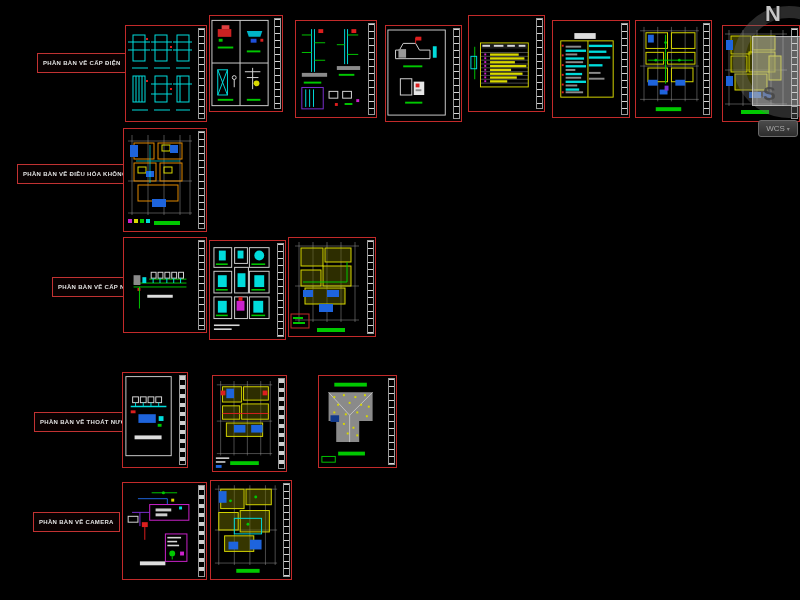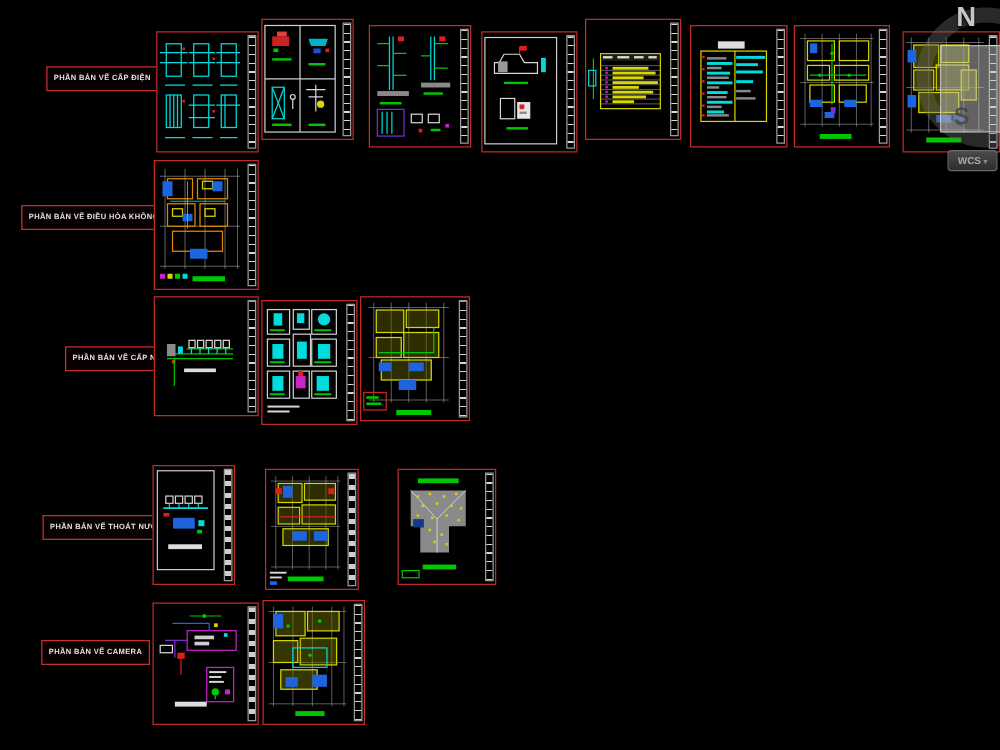--- a/index.html
+++ b/index.html
@@ -21,21 +21,21 @@
            border:12px solid rgba(105,105,105,.40);box-sizing:border-box;}
   .vc-cube{position:absolute;left:752px;top:36px;width:60px;height:68px;
            background:rgba(195,195,195,.50);border:1px solid rgba(235,235,235,.55);
            box-shadow:inset 0 0 0 1px rgba(120,120,120,.35);}
   .vc-n{position:absolute;left:760px;top:1px;width:26px;text-align:center;
         font-size:22px;font-weight:bold;color:#c6c6c6;text-shadow:0 1px 2px #000;}
   .vc-s{position:absolute;left:10px;bottom:0px;font-size:19px;font-weight:bold;
         color:rgba(70,70,70,.85);}
   .wcs{position:absolute;left:758px;top:120px;width:38px;height:15px;
        background:linear-gradient(#4b4b4b,#2d2d2d);border:1px solid #6a6a6a;border-radius:3px;
-       color:#a8a8a8;font-size:8px;display:flex;align-items:center;justify-content:center;gap:2px;font-weight:bold;}
+       color:#a8a8a8;font-size:8px;display:flex;align-items:center;justify-content:center;gap:2px;}
   .wcs .arr{font-size:6px;color:#8a8a8a;}
 </style>
 </head>
 <body>
 
 <div id="stage">
 
   <div class="seclabel" style="left:37px;top:53px"><span>PHẦN BẢN VẼ CẤP ĐIỆN</span></div>
   <div class="seclabel" style="left:17px;top:164px"><span>PHẦN BẢN VẼ ĐIỀU HÒA KHÔNG KHÍ</span></div>
   <div class="seclabel" style="left:52px;top:277px"><span>PHẦN BẢN VẼ CẤP NƯỚC</span></div>

